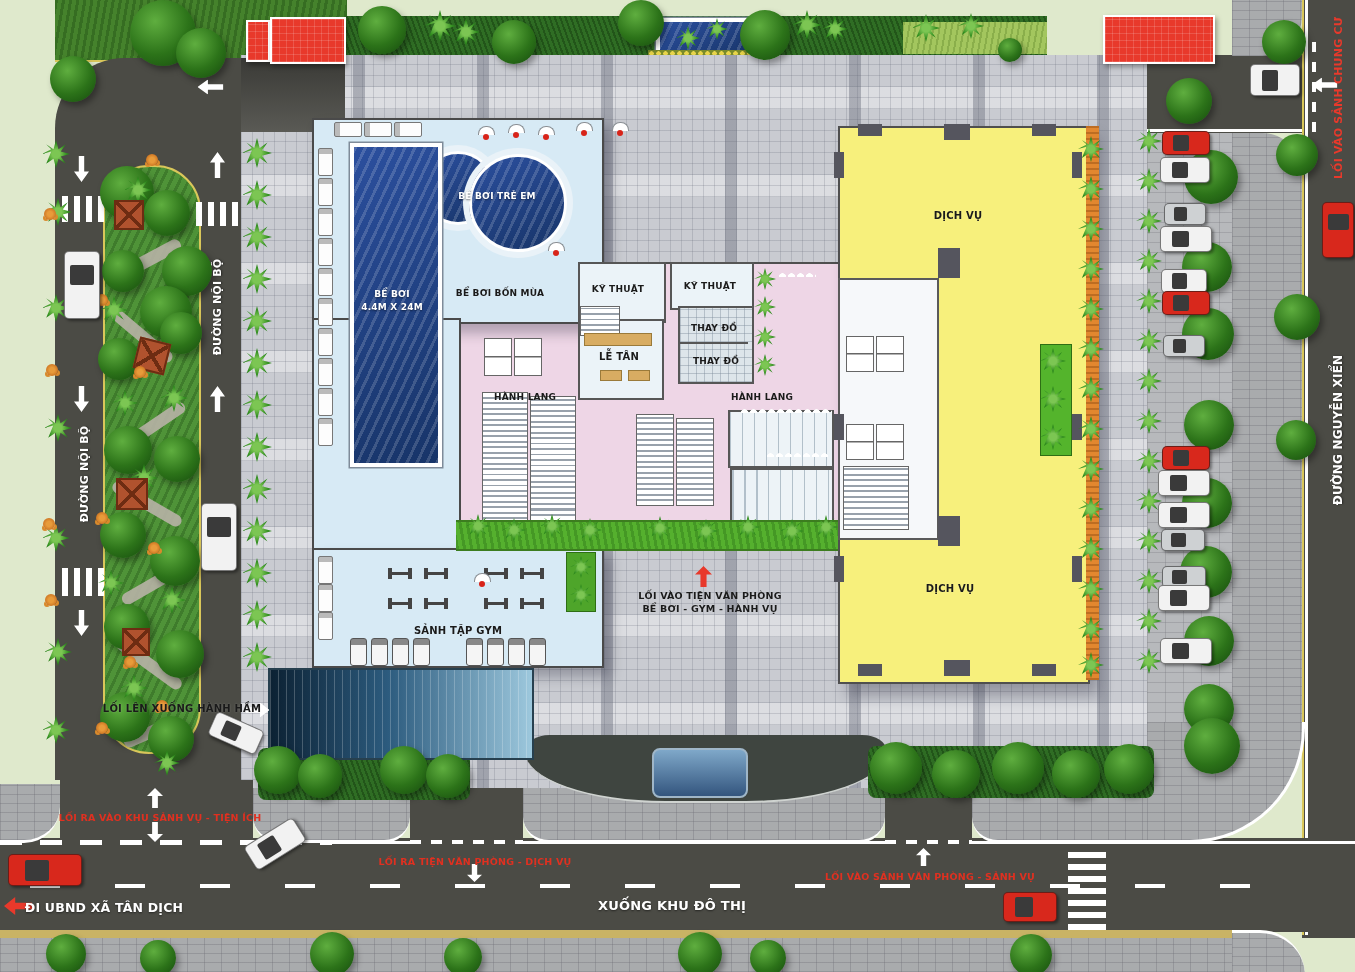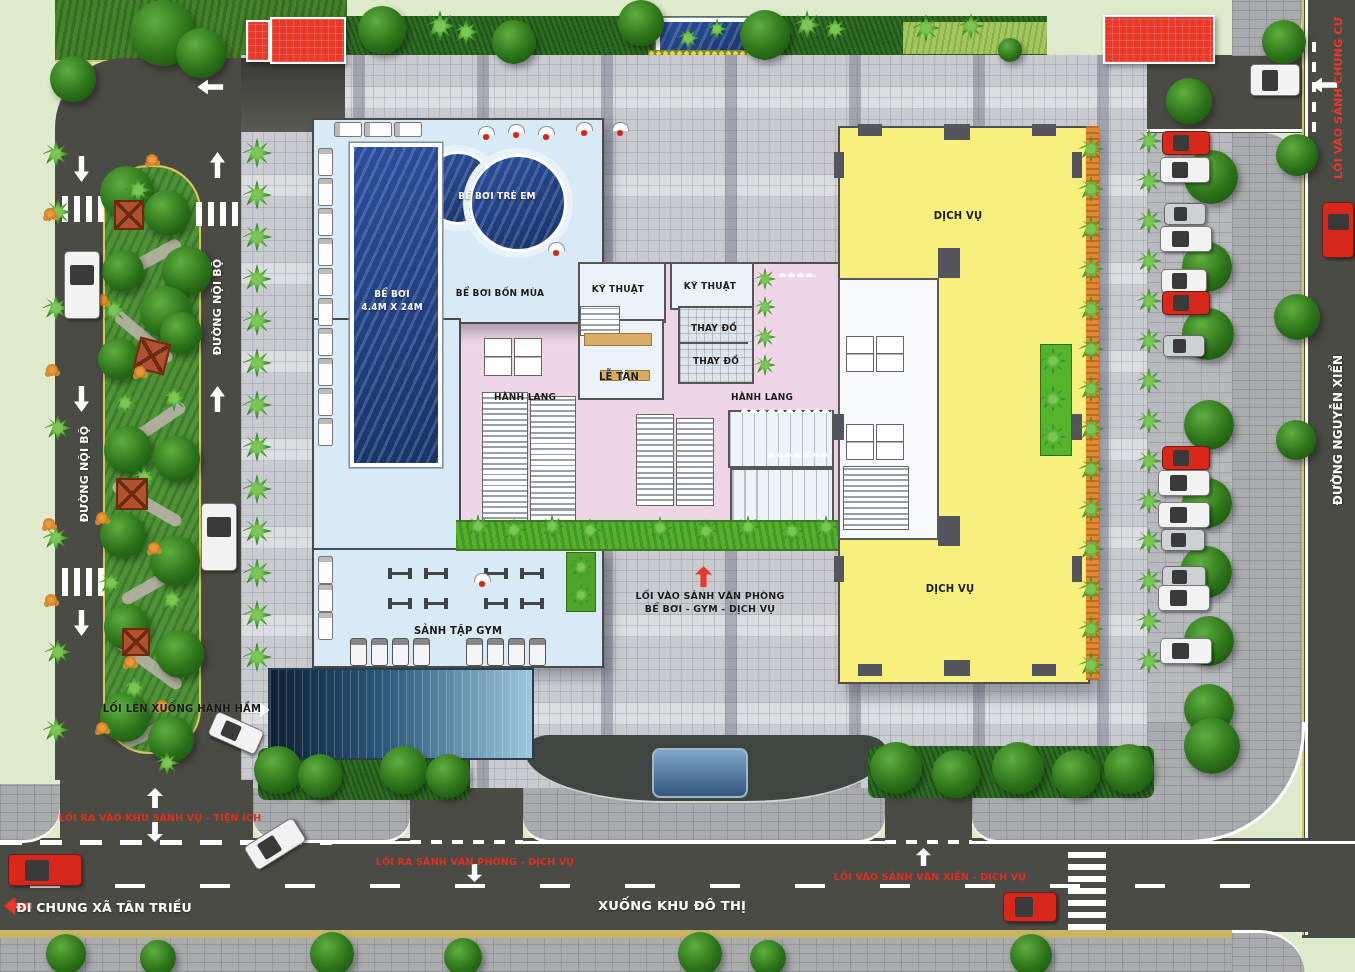--- a/index.html
+++ b/index.html
@@ -211,38 +211,38 @@
   <div class="abs hedge" style="left:868px;top:746px;width:286px;height:52px;border-radius:8px;z-index:22;"></div>
 
   <div class="lbl w s9" style="left:497px;top:196px;">BỂ BƠI TRẺ EM</div>
   <div class="lbl w s9" style="left:392px;top:294px;">BỂ BƠI</div>
   <div class="lbl w s9" style="left:392px;top:307px;">4.4M X 24M</div>
   <div class="lbl s9" style="left:500px;top:293px;">BỂ BƠI BỐN MÙA</div>
   <div class="lbl s9" style="left:618px;top:289px;">KỸ THUẬT</div>
   <div class="lbl s9" style="left:710px;top:286px;">KỸ THUẬT</div>
   <div class="lbl s9" style="left:714px;top:328px;">THAY ĐỒ</div>
   <div class="lbl s9" style="left:716px;top:361px;">THAY ĐỒ</div>
-  <div class="lbl" style="left:619px;top:356px;margin-top:20px;">LỄ TÂN</div>
+  <div class="lbl" style="left:619px;top:356px;">LỄ TÂN</div>
   <div class="lbl s9" style="left:525px;top:397px;">HÀNH LANG</div>
   <div class="lbl s9" style="left:762px;top:397px;">HÀNH LANG</div>
   <div class="lbl" style="left:958px;top:215px;">DỊCH VỤ</div>
   <div class="lbl" style="left:950px;top:588px;">DỊCH VỤ</div>
   <div class="lbl" style="left:458px;top:630px;">SẢNH TẬP GYM</div>
   <div class="lbl" style="left:182px;top:708px;">LỐI LÊN XUỐNG HÀNH HẦM</div>
-  <div class="lbl s95" style="left:710px;top:595px;">LỐI VÀO SẢNH VĂN PHÒNG</div>
-  <div class="lbl s95" style="left:710px;top:608px;">BỂ BƠI - GYM - DỊCH VỤ</div>
-  <div class="lbl w s125" style="left:104px;top:907px;">ĐI CHUNG XÃ TÂN TRIỀU</div>
+  <div class="lbl s95" style="left:710px;top:595px;">LỐI VÀO TIỆN VĂN PHÒNG</div>
+  <div class="lbl s95" style="left:710px;top:608px;">BỂ BƠI - GYM - HÀNH VỤ</div>
+  <div class="lbl w s125" style="left:104px;top:907px;">ĐI UBND XÃ TÂN DỊCH</div>
   <div class="lbl w s13" style="left:672px;top:905px;">XUỐNG KHU ĐÔ THỊ</div>
   <div class="lbl w v s11" style="left:84px;top:474px;">ĐƯỜNG NỘI BỘ</div>
   <div class="lbl w v s11" style="left:217px;top:307px;">ĐƯỜNG NỘI BỘ</div>
   <div class="lbl w v s12" style="left:1338px;top:430px;">ĐƯỜNG NGUYỄN XIỂN</div>
   <div class="lbl r v s11" style="left:1338px;top:98px;color:#e8392b;">LỐI VÀO SẢNH CHUNG CƯ</div>
   <div class="lbl r s95" style="left:160px;top:817px;">LỐI RA VÀO KHU SẢNH VỤ - TIỆN ÍCH</div>
-  <div class="lbl r s95" style="left:475px;top:861px;">LỐI RA SẢNH VĂN PHÒNG - DỊCH VỤ</div>
-  <div class="lbl r s95" style="left:930px;top:876px;">LỐI VÀO SẢNH VĂN XIỂN - DỊCH VỤ</div>
+  <div class="lbl r s95" style="left:475px;top:861px;">LỐI RA TIỆN VĂN PHÒNG - DỊCH VỤ</div>
+  <div class="lbl r s95" style="left:930px;top:876px;">LỐI VÀO SẢNH VĂN PHÒNG - SẢNH VỤ</div>
 
 <div class="abs tree-round" style="left: 130px; top: 0px; width: 66px; height: 66px;"></div>
     <div class="abs tree-round" style="left: 176px; top: 28px; width: 50px; height: 50px;"></div>
     <div class="abs tree-round" style="left: 50px; top: 56px; width: 46px; height: 46px;"></div>
     <div class="abs tree-round" style="left: 358px; top: 6px; width: 48px; height: 48px;"></div>
     <div class="abs tree-round" style="left: 492px; top: 20px; width: 44px; height: 44px;"></div>
     <div class="abs tree-round" style="left: 618px; top: 0px; width: 46px; height: 46px;"></div>
     <div class="abs tree-round" style="left: 740px; top: 10px; width: 50px; height: 50px;"></div>
     <div class="abs tree-round" style="left: 998px; top: 38px; width: 24px; height: 24px;"></div>
     <div class="abs tree-round" style="left: 1166px; top: 78px; width: 46px; height: 46px;"></div>

